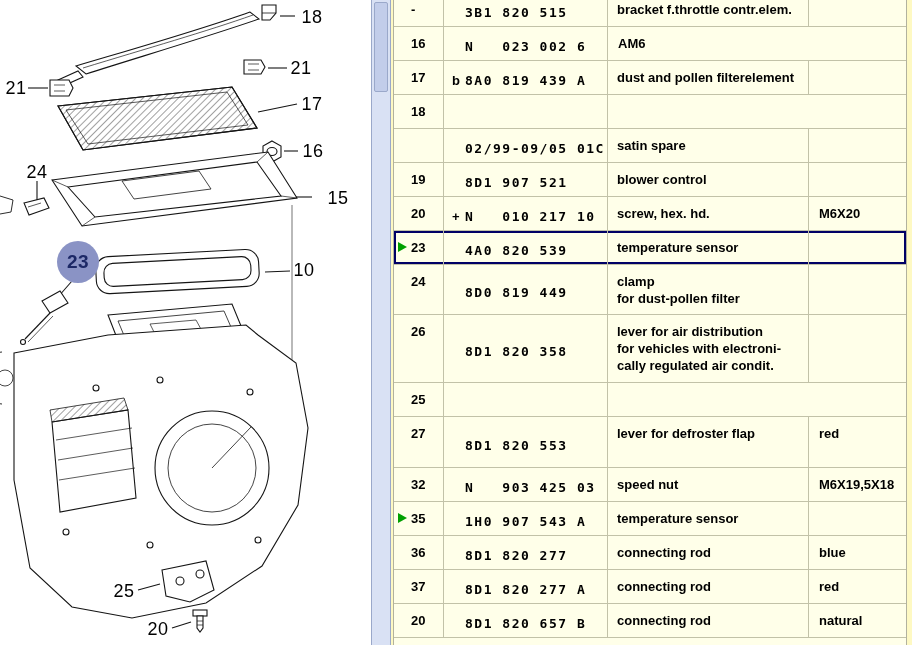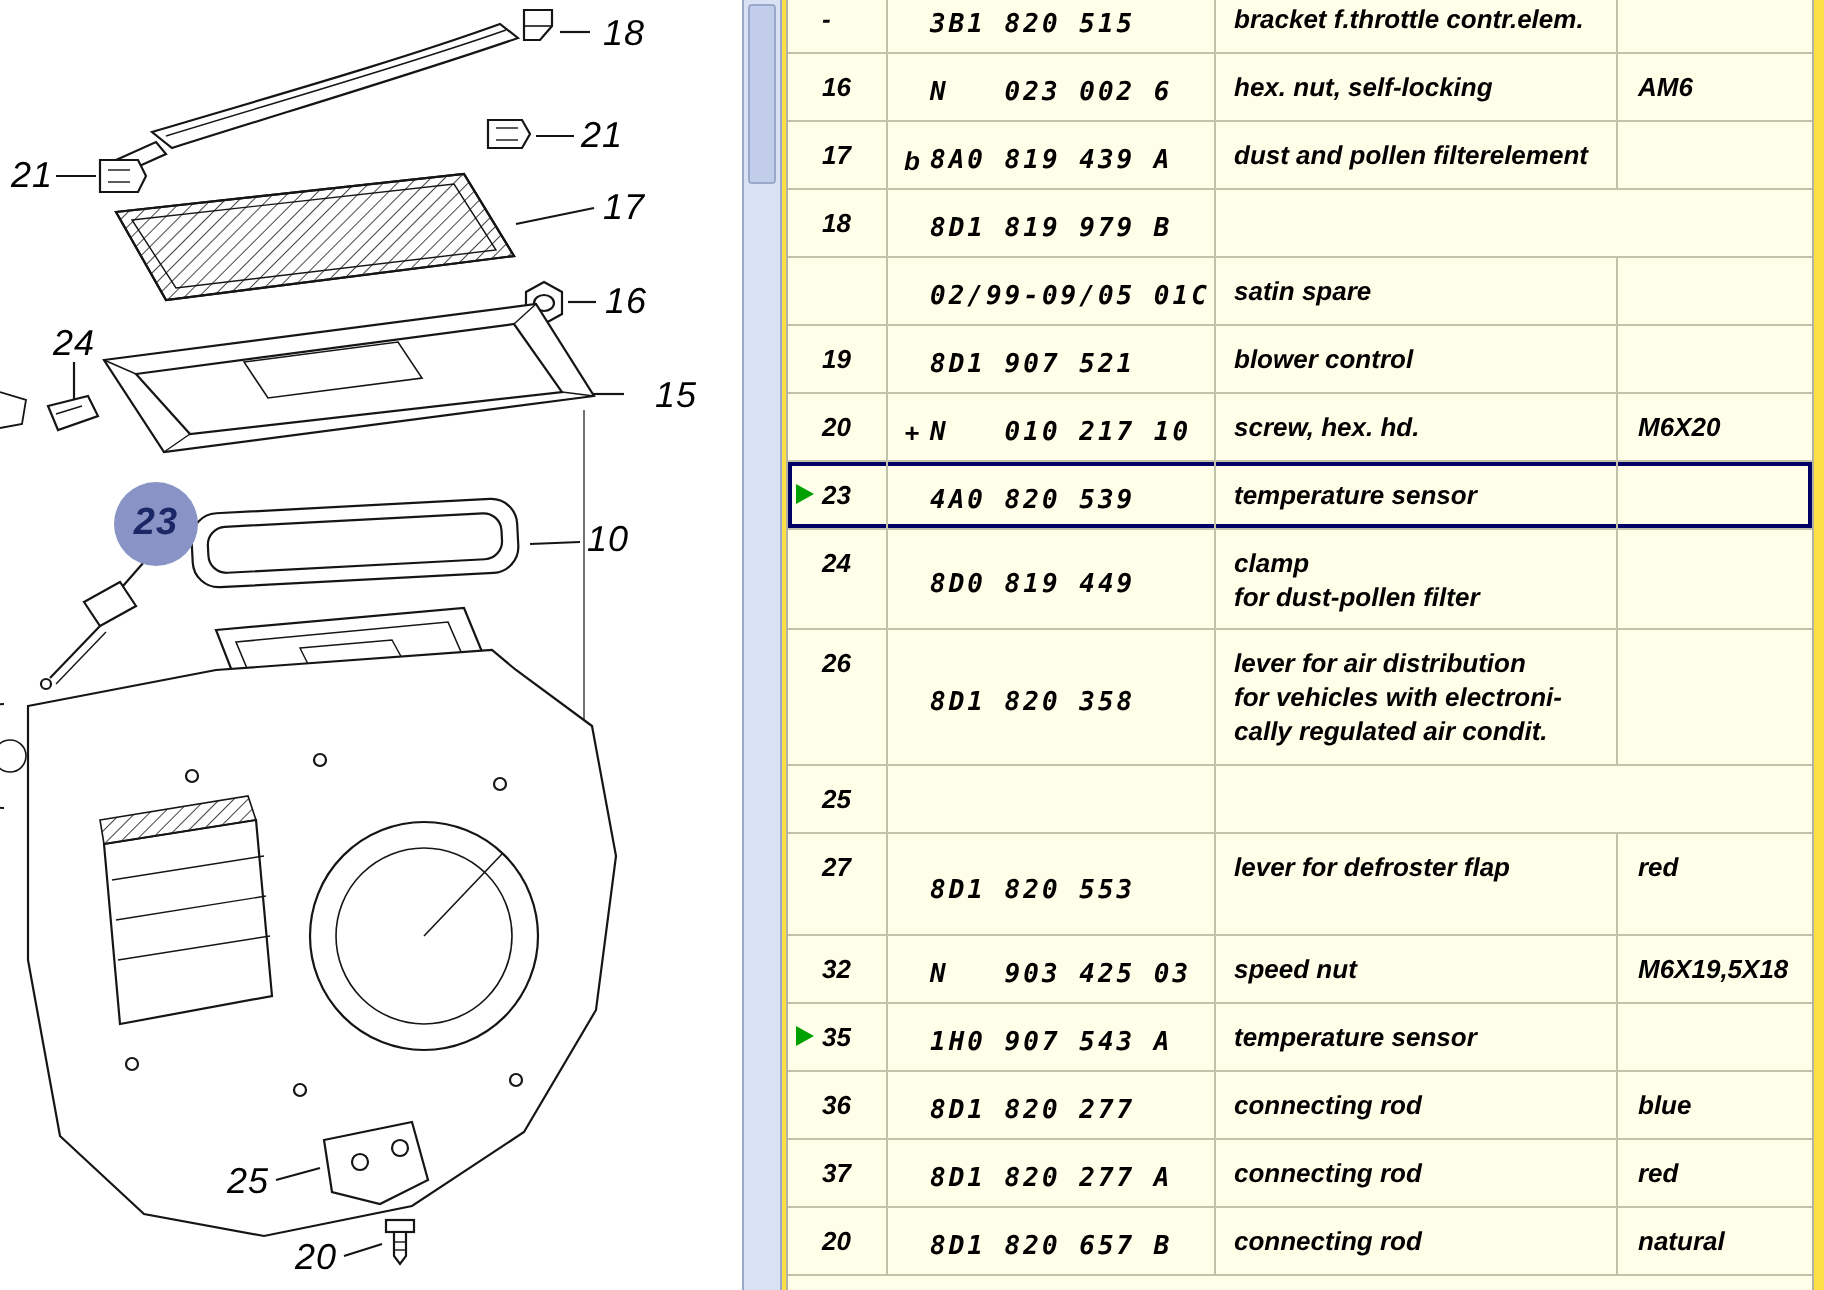--- a/index.html
+++ b/index.html
@@ -1,17 +1,17 @@
 <!DOCTYPE html>
 <html style="--tbl-bg: #ffffe9; --sel-border: #000066; --marker: #00a000;"><head>
 <meta charset="utf-8">
 <style>
   * { margin:0; padding:0; box-sizing:border-box; }
   html, body { width:912px; height:645px; background:#fff; font-family:"Liberation Sans", sans-serif; }
-  .app { position:relative; width:912px; height:645px; overflow:hidden; background:#fde047;font-style:italic; }
+  .app { position:relative; width:912px; height:645px; overflow:hidden; background:#fef9c3; }
 
   
   .diagram-pane { position:absolute; left:0; top:0; width:371px; height:645px; background:#fff; }
   .diagram-pane svg { position:absolute; left:0; top:0; }
   .callout { position:absolute; transform:translate(-50%,-50%); font-size:18px; color:#000; letter-spacing:.5px; white-space:nowrap; }
   .callout.hl { width:42px; height:42px; line-height:42px; border-radius:50%; text-align:center;
                 font-size:19px; font-weight:bold; color:#1c2866; }
 
   
   .scrollbar { position:absolute; left:371px; top:0; width:20px; height:645px;
@@ -200,37 +200,35 @@
         </div>
         <div class="c desc">bracket f.throttle contr.elem.</div>
         <div class="c note"></div>
       </div>
       <div class="row">
         <div class="c pos"><span>16</span></div>
         <div class="c part">
           <span class="flag"></span>
           <span class="pn">N   023 002 6</span>
         </div>
-        <div class="c desc">hex. nut, self-locking</div>
         <div class="c note">AM6</div>
       </div>
       <div class="row">
         <div class="c pos"><span>17</span></div>
         <div class="c part">
           <span class="flag">b</span>
           <span class="pn">8A0 819 439 A</span>
         </div>
         <div class="c desc">dust and pollen filterelement</div>
         <div class="c note"></div>
       </div>
       <div class="row">
         <div class="c pos"><span>18</span></div>
         <div class="c part">
           <span class="flag"></span>
-          <span class="pn">8D1 819 979 B</span>
         </div>
         <div class="c note"></div>
       </div>
       <div class="row">
         <div class="c pos"><span></span></div>
         <div class="c part">
           <span class="flag"></span>
           <span class="pn">02/99-09/05 01C</span>
         </div>
         <div class="c desc">satin spare</div>

